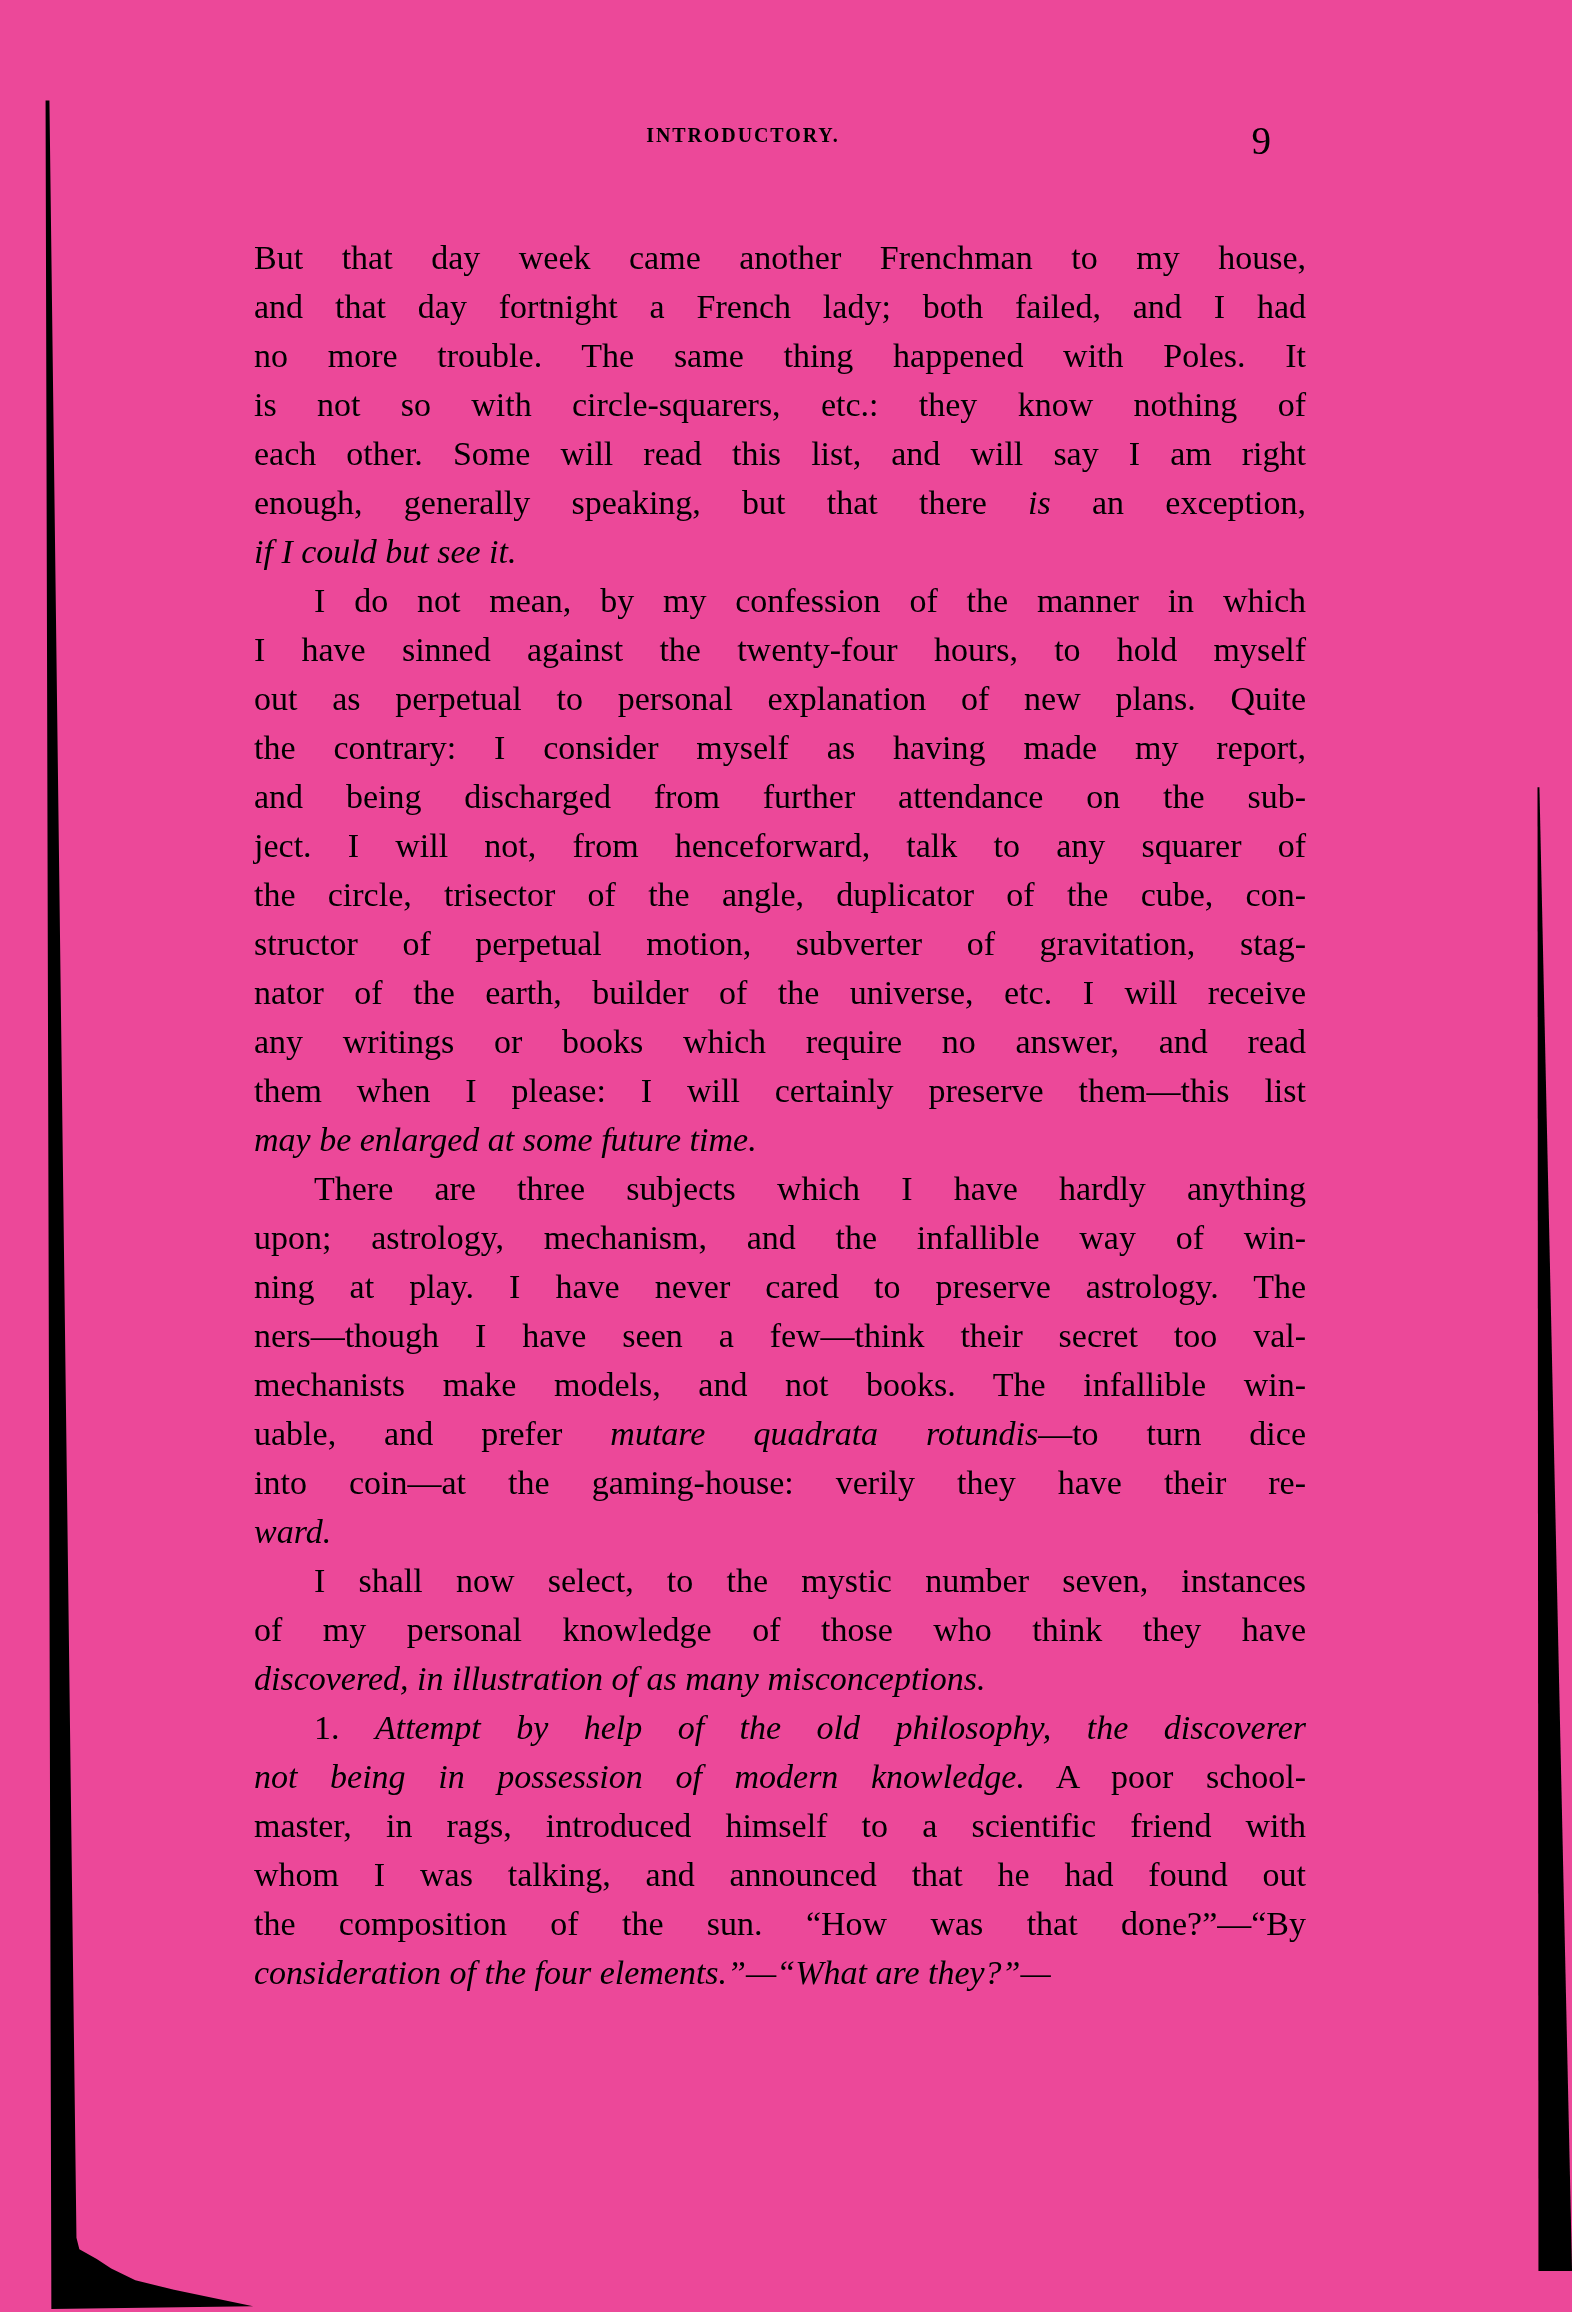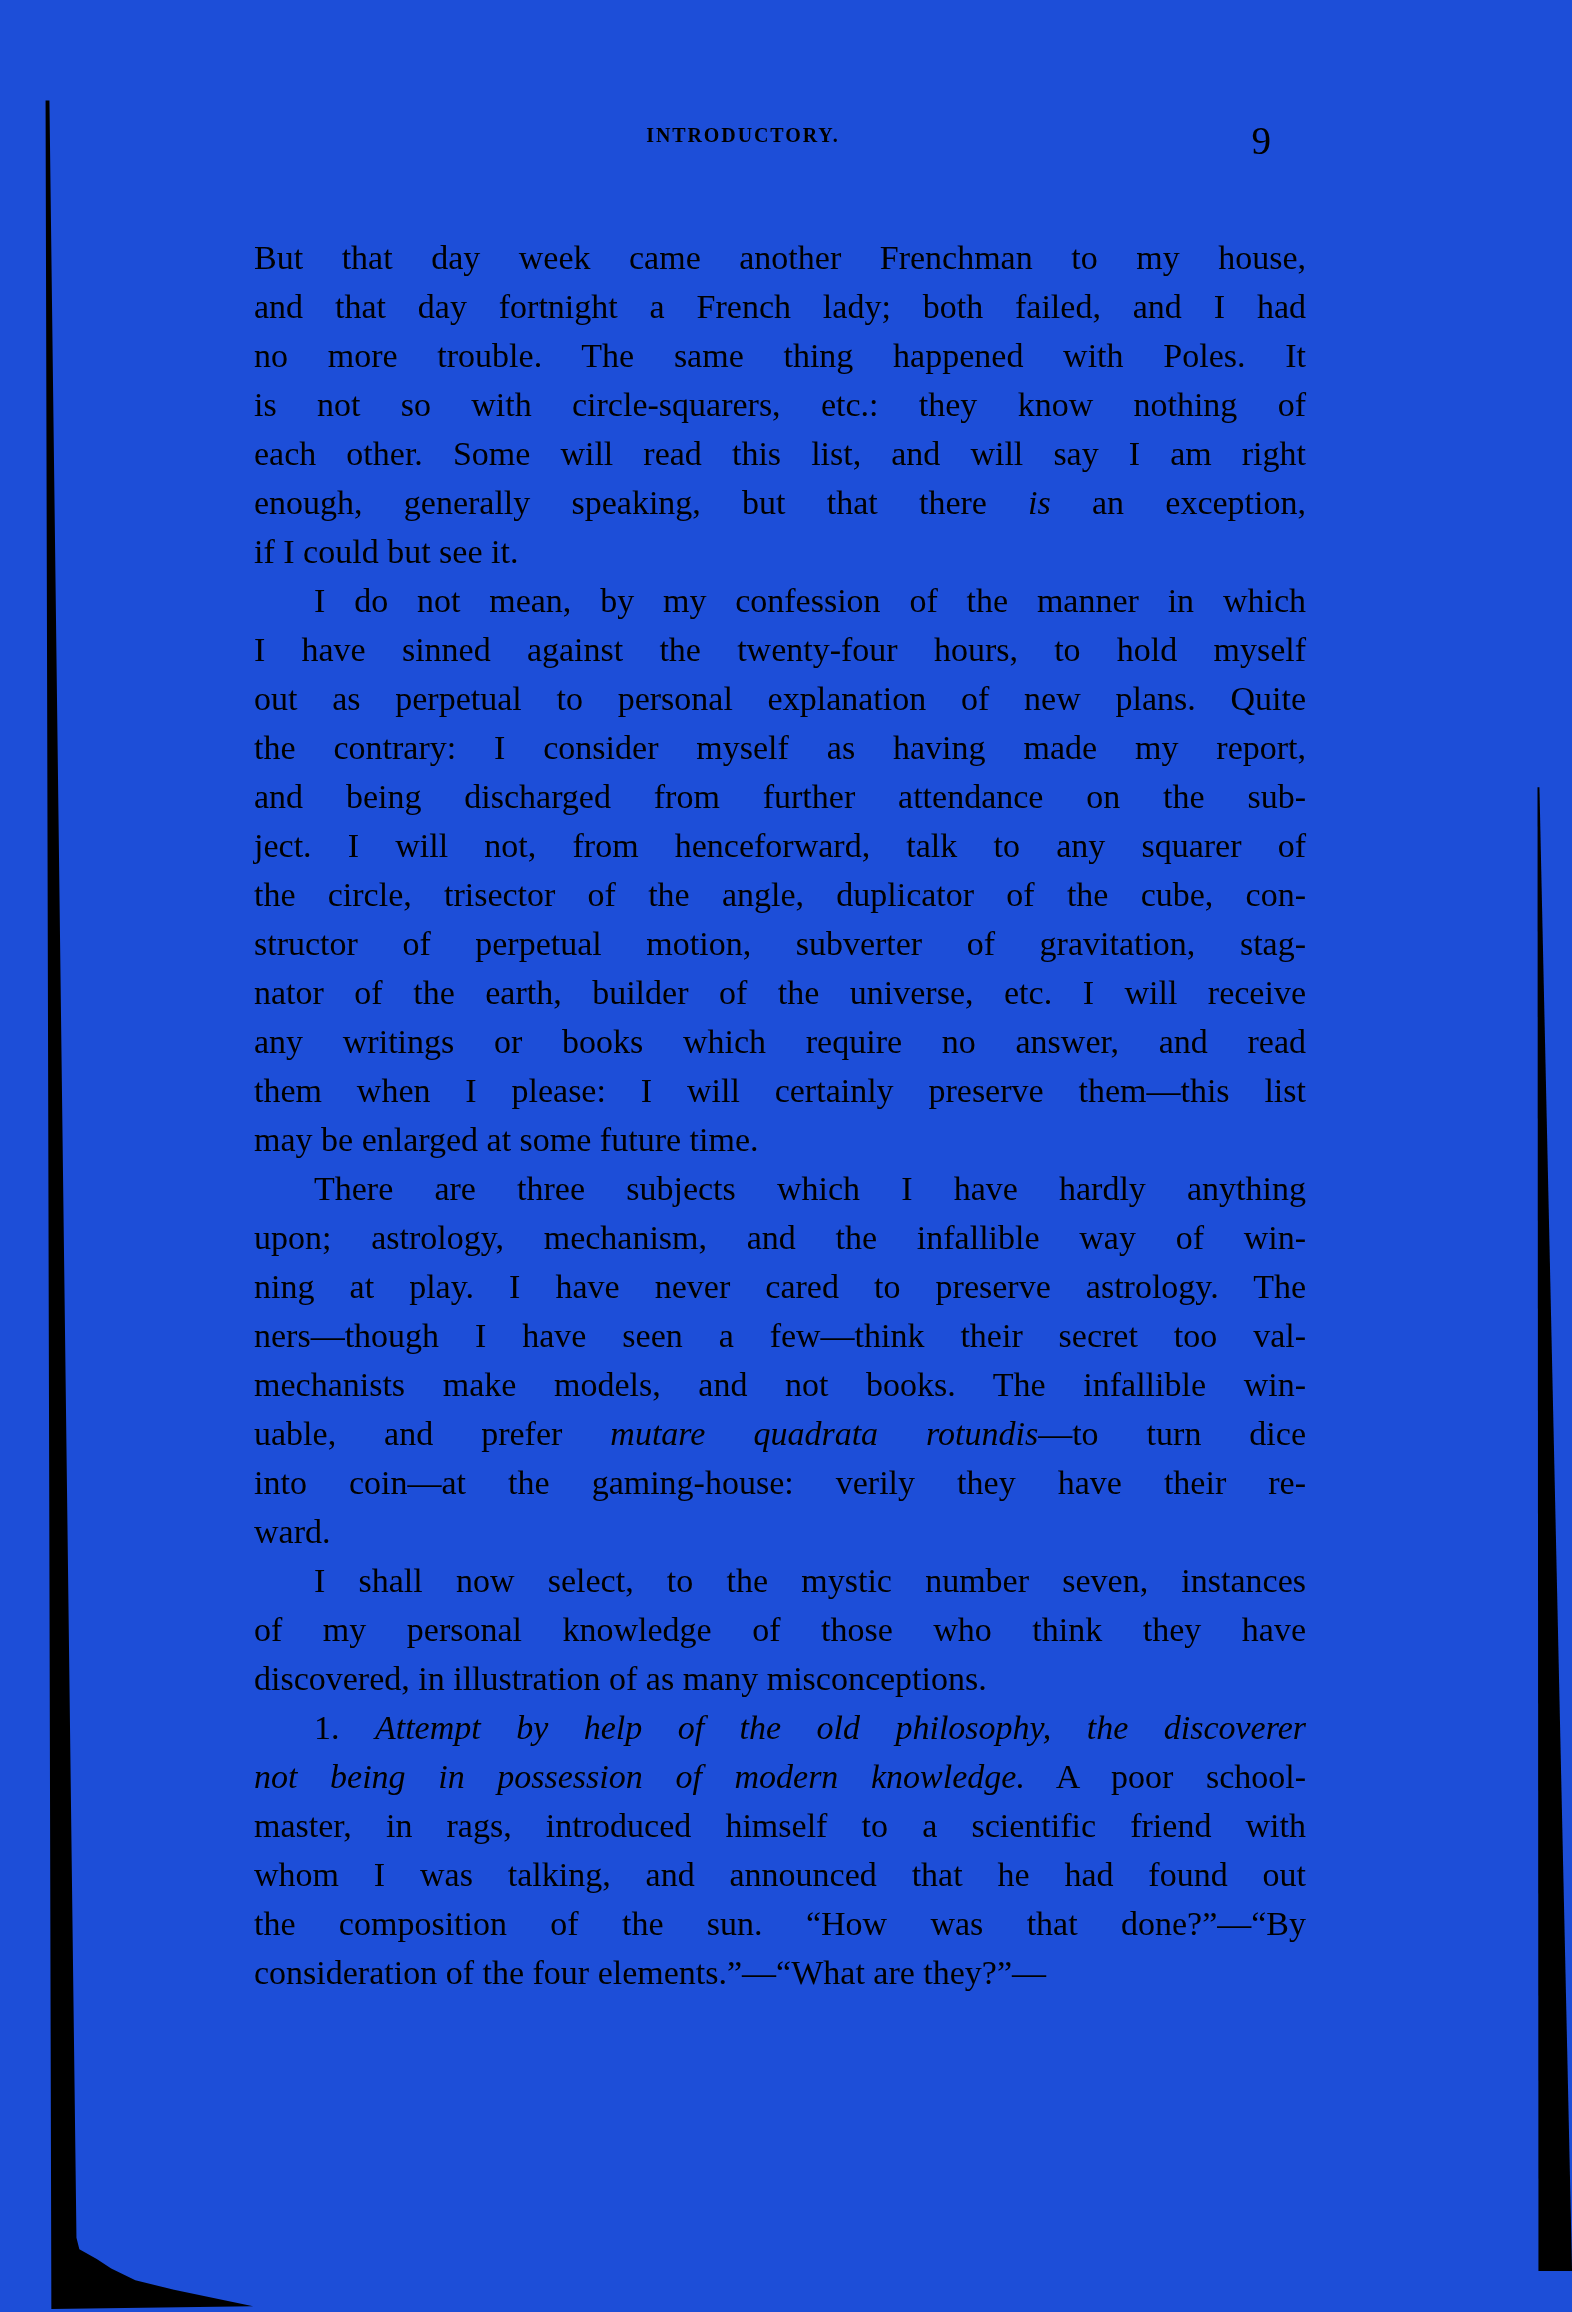--- a/index.html
+++ b/index.html
@@ -1,22 +1,22 @@
 <!DOCTYPE html>
 <html><head>
 <meta charset="utf-8">
 <style>
   html, body { margin:0; padding:0; background:#ffffff; }
   body { width:1573px; height:2312px; position:relative; overflow:hidden; font-family:"Liberation Serif","DejaVu Serif",serif; color:#000; }
-  .page { position:absolute; left:0; top:0; width:1573px; height:2312px; background:#1d4ed8; }
+  .page { position:absolute; left:0; top:0; width:1573px; height:2312px; background:#ec4899; }
   .running-head { position:absolute; left:579px; top:124px; width:328px; text-align:center; font-size:20px; letter-spacing:1.9px; font-weight:bold; }
   .page-number { position:absolute; left:1242px; top:118px; width:29px; text-align:right; font-size:39px; }
   .body-text { position:absolute; left:217px; top:233px; width:1052px; font-size:34px;margin-left:37px; }
   .line { height:49px; line-height:49px; white-space:nowrap; text-align:justify; text-align-last:justify; }
-  .line.last { text-align:right; text-align-last:left; }
+  .line.last { text-align:right; text-align-last:left;font-style:italic; }
   .line.indent { padding-left:60px; }
   .it { font-style:italic; }
   .wedge { position:absolute; }
 </style>
 </head>
 <body>
 
 <div class="page">
 
   <svg class="wedge" style="left:0;top:0;" width="290" height="2312" viewBox="0 0 300 2395">

